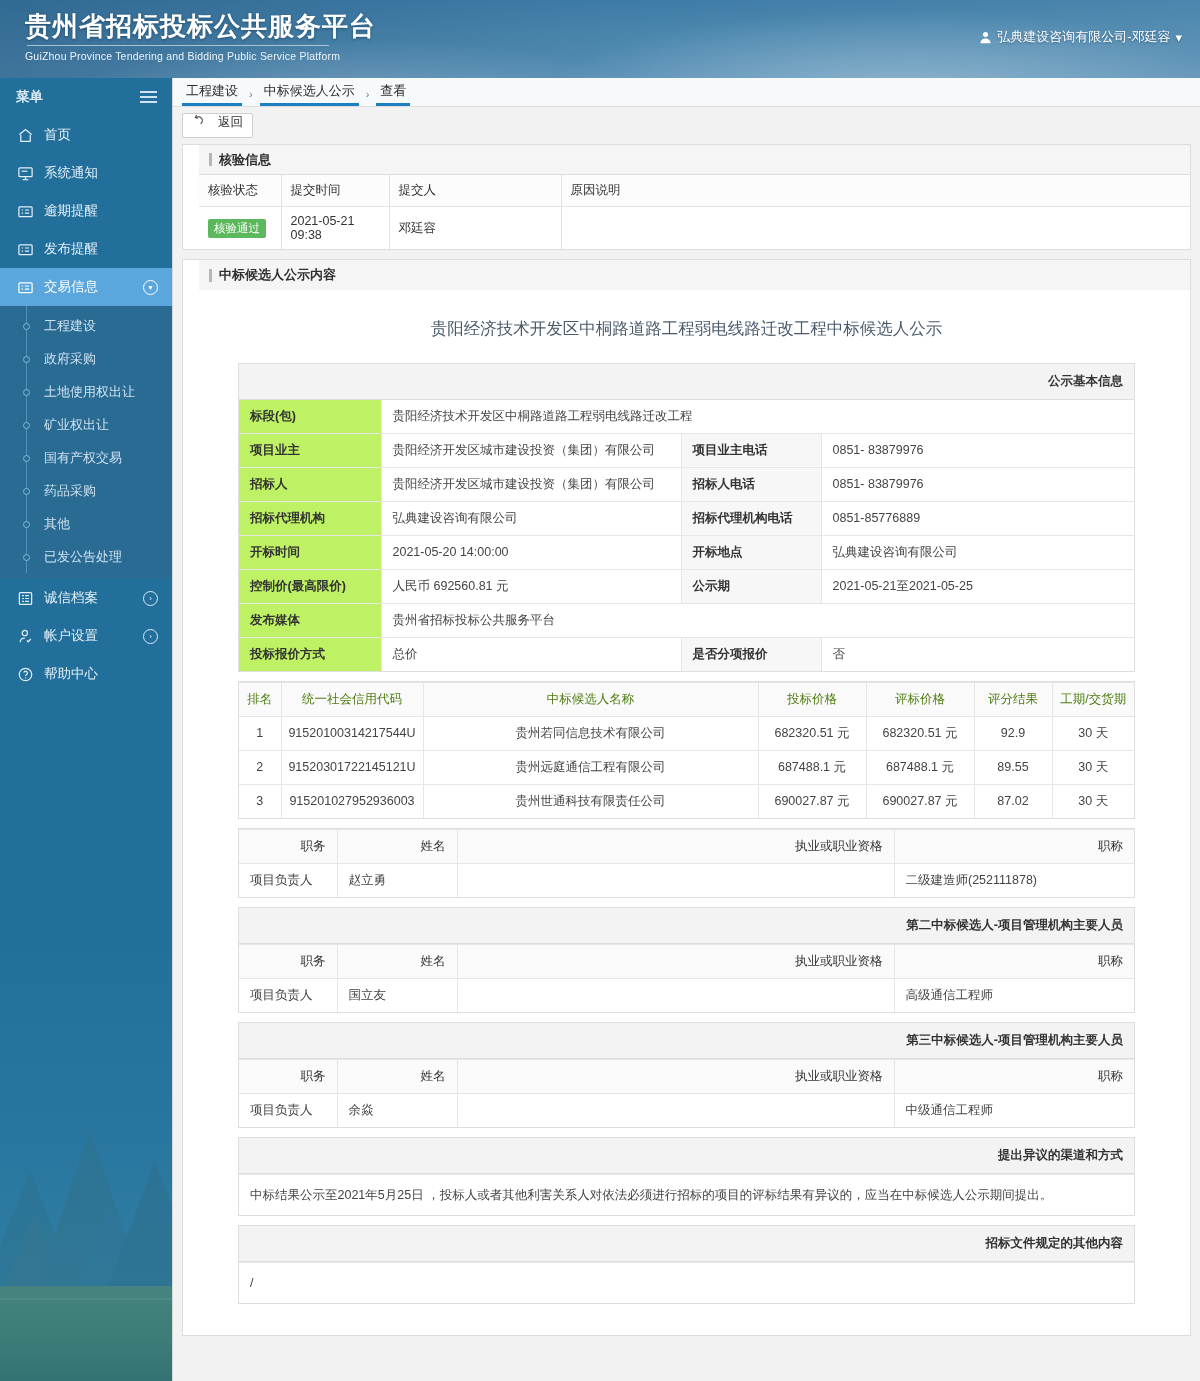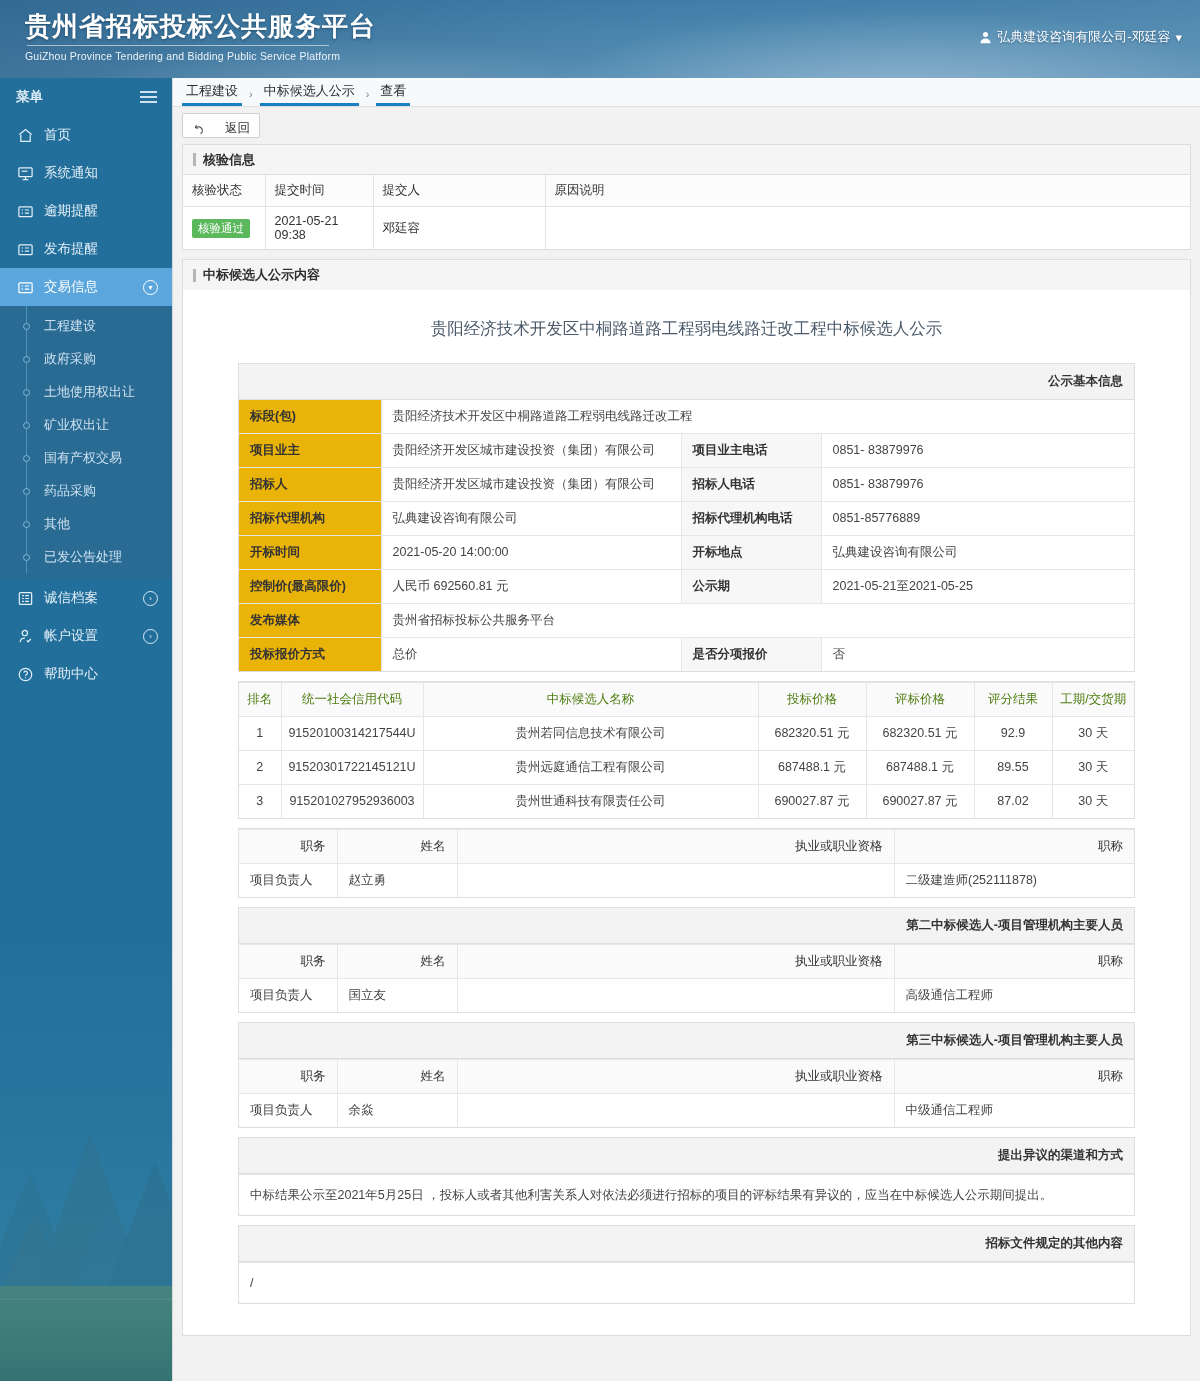--- a/index.html
+++ b/index.html
@@ -93,26 +93,26 @@
     height:29px; background:#f7fafc; border-bottom:1px solid #dcdcdc;
     display:flex; align-items:flex-end; padding-left:9px; gap:0;
   }
   .crumbs{ display:flex; align-items:flex-end; gap:0; font-size:13px; }
   .crumb{ position:relative; padding:0 4px 6px; color:#2b2b2b; cursor:pointer; }
   .crumb:after{ content:""; position:absolute; left:0; right:0; bottom:0; height:3px; background:#1b7fc4; }
   .crumb-sep{ color:#7b7b7b; padding:0 7px 6px; font-size:11px; }
 
   .toolbar{ height:37px; background:#f2f2f2; display:flex; align-items:center; padding:0 0 0 9px; }
   .btn-back{
-    display:inline-flex; align-items:flex-end; gap:20px; height:25px; padding:0 9px;
+    display:inline-flex; align-items:flex-start; gap:13px; height:25px; padding:0 9px;
     background:#fff; border:1px solid #cfcfcf; border-radius:2px; font-size:12.5px; color:#333; cursor:pointer;
   }
   .btn-back svg{ display:block; }
 
-  .panel{ margin:0 9px 9px 9px; background:#fff; border:1px solid #ddd; }
+  .panel{ margin:0 9px 9px 9px; background:#fff; border:1px solid #ddd;padding-left:16px; }
   .panel-hd{
     height:30px; background:#f5f5f5; border-bottom:1px solid #ddd;
     display:flex; align-items:center; padding-left:10px; font-size:13px; color:#2f2f2f; font-weight:bold;
   }
   .panel-hd .bar{ width:3px; height:13px; background:#b6b6b6; margin-right:7px; }
 
   table.grid{ width:100%; border-collapse:collapse; font-size:12.5px; }
   table.grid th, table.grid td{ border-bottom:1px solid #e2e2e2; border-right:1px solid #e2e2e2; padding:7px 9px; text-align:left; }
   table.grid th:last-child, table.grid td:last-child{ border-right:none; }
   table.grid tr:last-child td{ border-bottom:none; }
@@ -123,21 +123,21 @@
   .doccard{ margin:0 9px; background:#fff; border:1px solid #ddd; border-top:none; padding:0 0 22px 0; }
   .doc-title{
     text-align:center; font-size:16.5px; color:#4a5a6a; font-weight:normal;
     padding:26px 60px 22px; line-height:1.5;
   }
   .sec{ margin:0 55px 9px 55px; border:1px solid #dedede; }
   .sec-hd{ background:#f3f3f3; border-bottom:1px solid #dedede; padding:9px 11px; font-size:12.5px; color:#333; font-weight:bold;text-align:right; }
   table.kv{ width:100%; border-collapse:collapse; font-size:12.5px; }
   table.kv td{ border-top:1px solid #e6e6e6; padding:8px 11px; vertical-align:middle; }
   table.kv tr:first-child td{ border-top:none; }
-  td.k{ background:#eab308; font-weight:bold; color:#333; width:142px; border-right:1px solid #e6e6e6; }
+  td.k{ background:#bef264; font-weight:bold; color:#333; width:142px; border-right:1px solid #e6e6e6; }
   td.v{ color:#444; border-right:1px solid #e6e6e6; }
   td.v:last-child{ border-right:none; }
   td.k2{ background:#f7f7f7; font-weight:bold; color:#333; width:140px; border-right:1px solid #e6e6e6; }
 
   table.lst{ width:100%; border-collapse:collapse; font-size:12.5px; }
   table.lst th{ background:#fafafa; font-weight:normal; color:#4d7c0f; padding:8px 6px; text-align:center;
                 border-top:1px solid #e6e6e6; border-right:1px solid #e6e6e6; }
   table.lst td{ padding:8px 6px; text-align:center; color:#444; border-top:1px solid #e6e6e6; border-right:1px solid #e6e6e6; }
   table.lst th:last-child, table.lst td:last-child{ border-right:none; }
 

